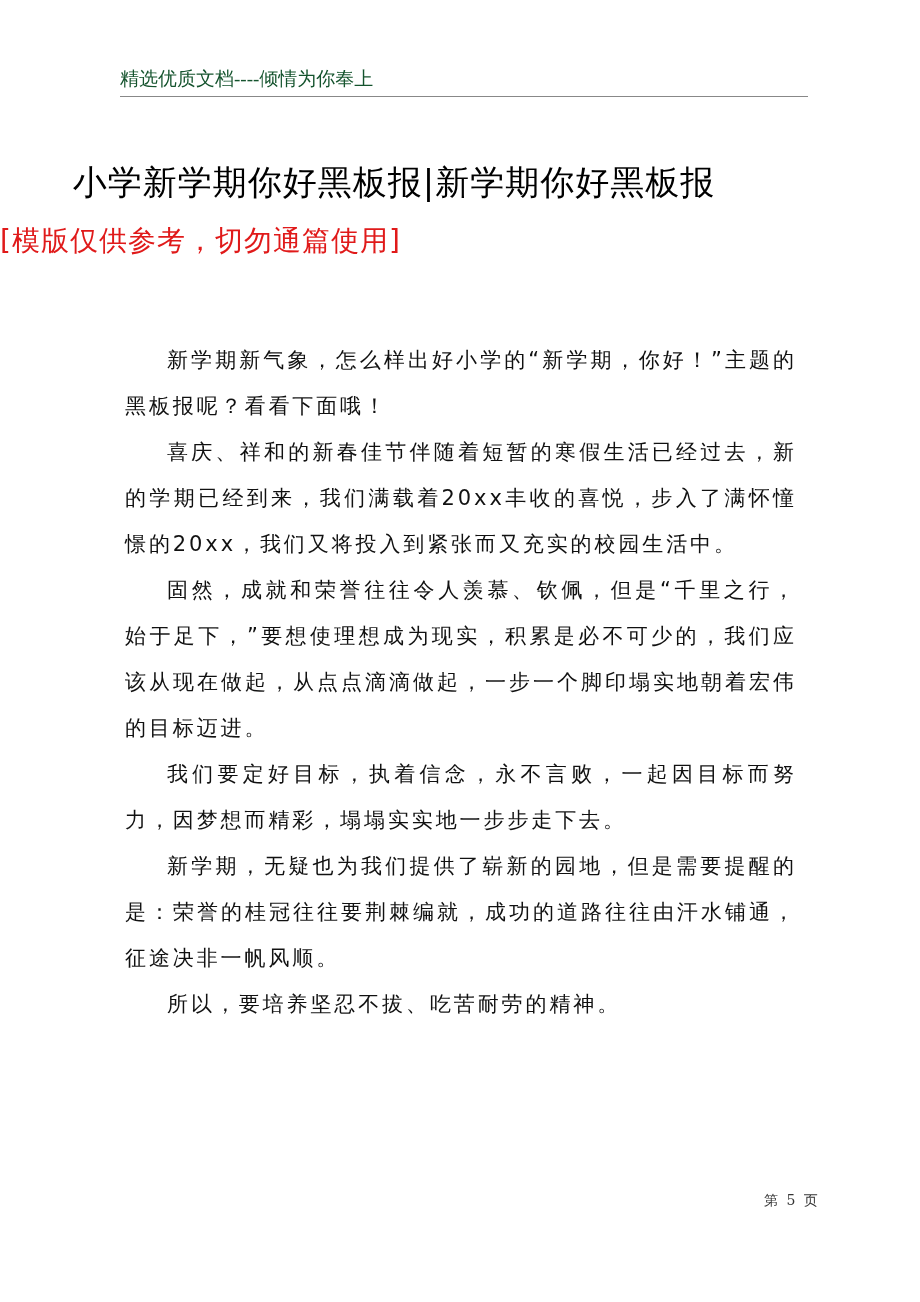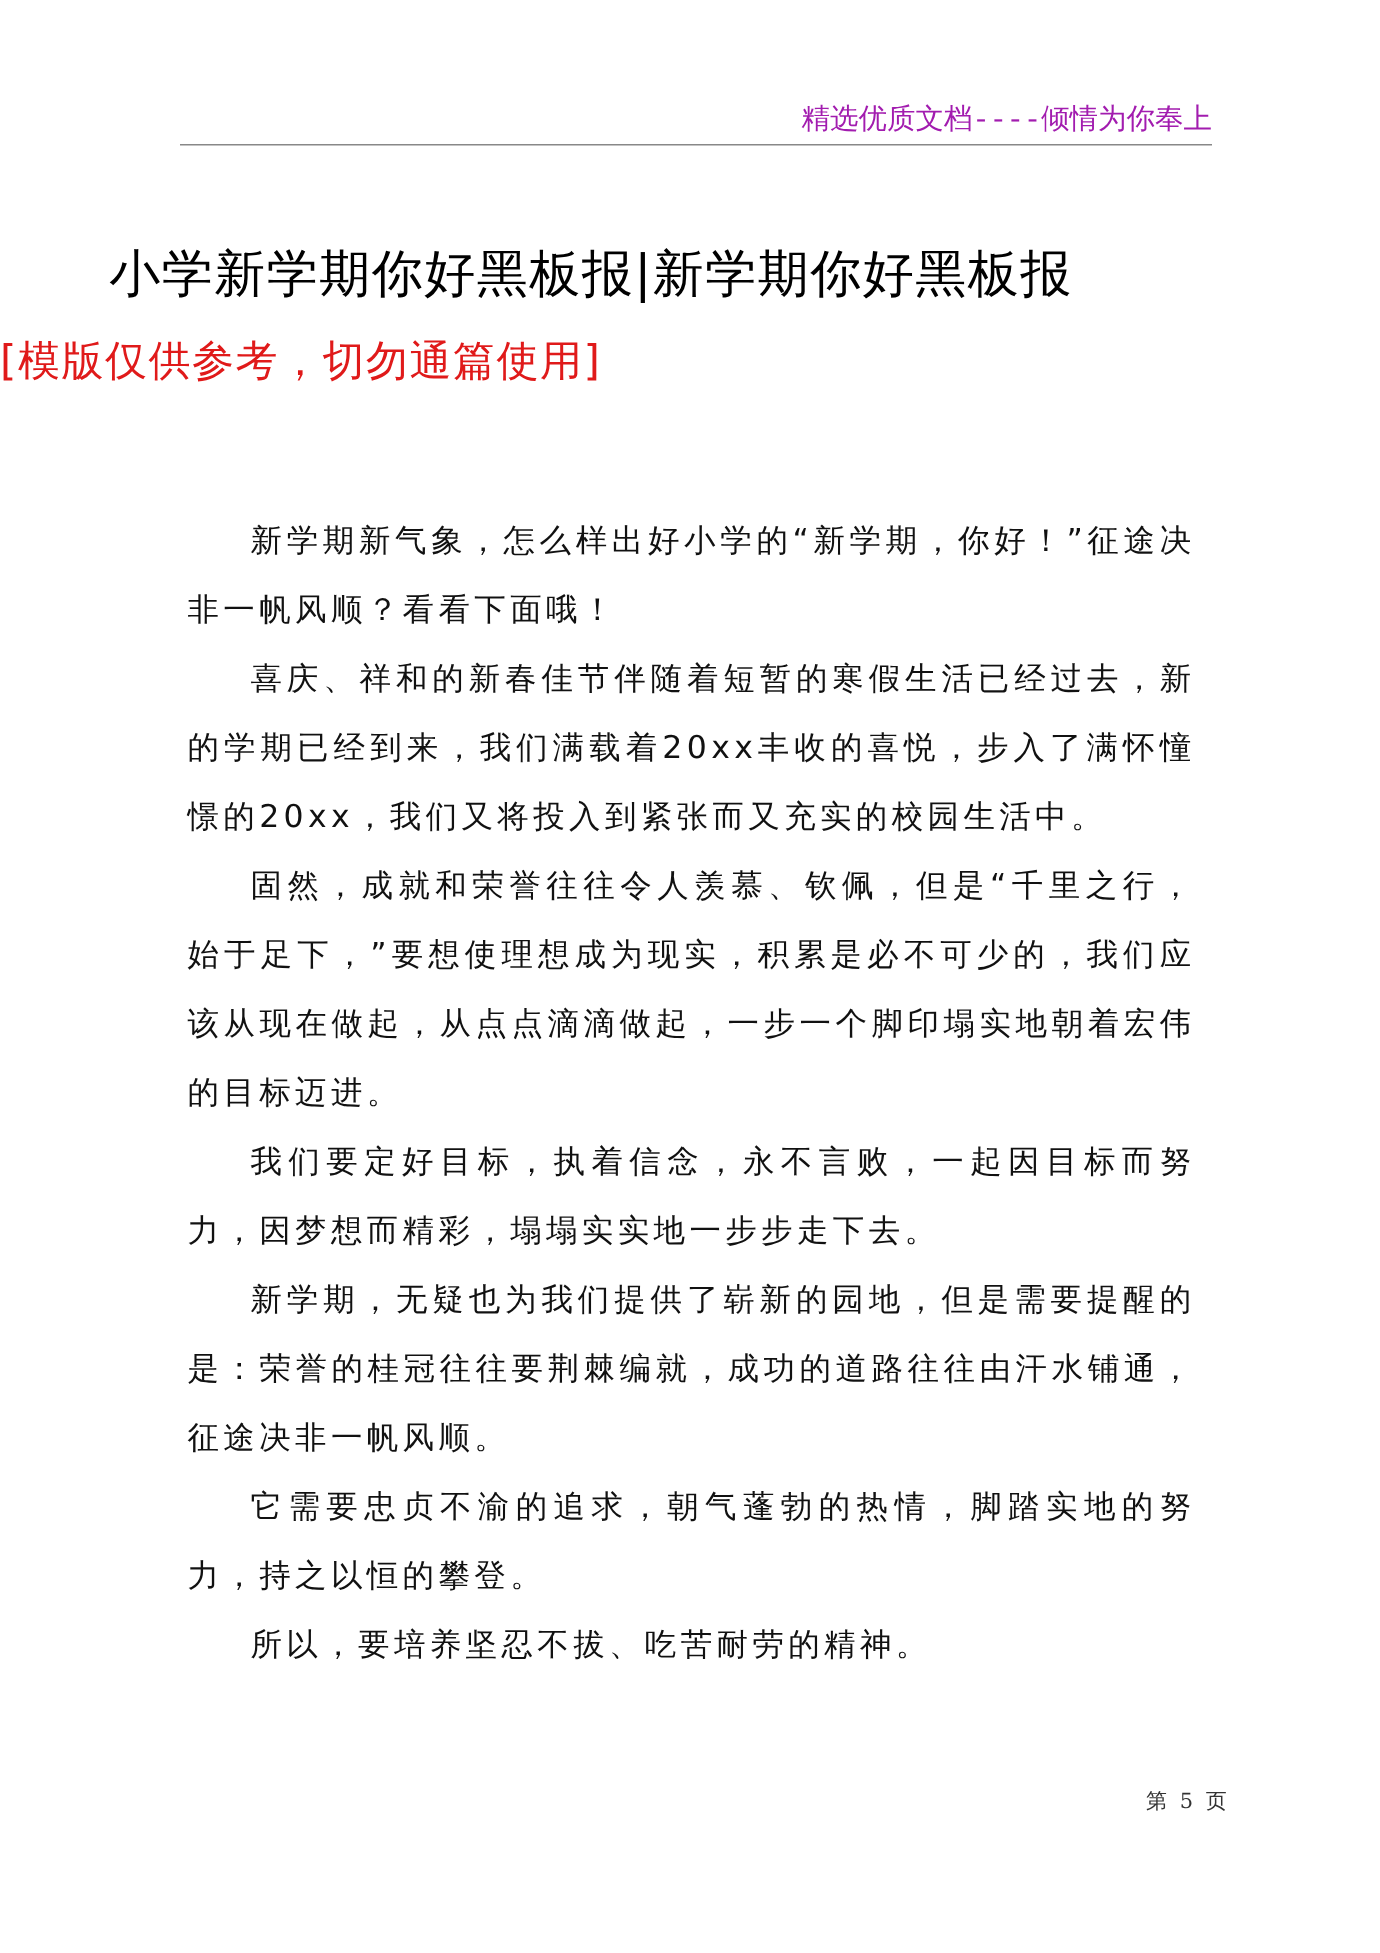--- a/index.html
+++ b/index.html
@@ -1,19 +1,19 @@
 <!DOCTYPE html>
 <html><head>
 <meta charset="utf-8">
 <style>
   html, body { margin:0; padding:0; background:#ffffff; }
   body { width:920px; height:1302px; position:relative; overflow:hidden;
          font-family:"DejaVu Serif","Liberation Serif",serif; color:#000; }
-  .header { position:absolute; left:120px; top:66px; width:688px; text-align:right;
-            font-family:Liberation Mono, monospace; font-size:19px; color:#a21caf; letter-spacing:0px; }
+  .header { position:absolute; left:120px; top:66px; width:688px; text-align:left;
+            font-family:Liberation Serif, serif; font-size:19px; color:#14532d; letter-spacing:0px; }
   .header-rule { position:absolute; left:120px; top:96px; width:688px; height:0; border-top:1.5px solid #888; }
   .title { position:absolute; left:0; top:160px; width:788px; text-align:center;
            font-family:"DejaVu Sans","Liberation Sans",sans-serif; font-size:34px; font-weight:normal; color:#000; letter-spacing:1px; }
   .subtitle { position:absolute; left:0; top:222px; width:920px; text-align:left;
               font-family:"DejaVu Sans","Liberation Sans",sans-serif; font-size:28px; color:#e01a1a; letter-spacing:1px; }
   .body { position:absolute; left:125px; top:337px; width:672px; }
   .para { margin:0; font-size:21px; line-height:46px; text-indent:2em; text-align:justify;
           font-family:"DejaVu Sans","Liberation Sans",sans-serif; color:#111; letter-spacing:2.9px; }
   .pageno { position:absolute; left:764px; top:1192px; font-size:14px; color:#333;
             font-family:"DejaVu Serif","Liberation Serif",serif; word-spacing:4px; }
@@ -21,22 +21,21 @@
 </head>
 <body>
 
 <div class="header">精选优质文档----倾情为你奉上</div>
 <div class="header-rule"></div>
 
 <div class="title">小学新学期你好黑板报|新学期你好黑板报</div>
 <div class="subtitle">[模版仅供参考，切勿通篇使用]</div>
 
 <div class="body">
-  <p class="para">新学期新气象，怎么样出好小学的“新学期，你好！”征途决非一帆风顺？看看下面哦！</p>
+  <p class="para">新学期新气象，怎么样出好小学的“新学期，你好！”主题的黑板报呢？看看下面哦！</p>
   <p class="para">喜庆、祥和的新春佳节伴随着短暂的寒假生活已经过去，新的学期已经到来，我们满载着20xx丰收的喜悦，步入了满怀憧憬的20xx，我们又将投入到紧张而又充实的校园生活中。</p>
   <p class="para">固然，成就和荣誉往往令人羡慕、钦佩，但是“千里之行，始于足下，”要想使理想成为现实，积累是必不可少的，我们应该从现在做起，从点点滴滴做起，一步一个脚印塌实地朝着宏伟的目标迈进。</p>
   <p class="para">我们要定好目标，执着信念，永不言败，一起因目标而努力，因梦想而精彩，塌塌实实地一步步走下去。</p>
   <p class="para">新学期，无疑也为我们提供了崭新的园地，但是需要提醒的是：荣誉的桂冠往往要荆棘编就，成功的道路往往由汗水铺通，征途决非一帆风顺。</p>
-  <p class="para">它需要忠贞不渝的追求，朝气蓬勃的热情，脚踏实地的努力，持之以恒的攀登。</p>
   <p class="para">所以，要培养坚忍不拔、吃苦耐劳的精神。</p>
 </div>
 
 <div class="pageno">第 5 页</div>
 
 </body></html>

